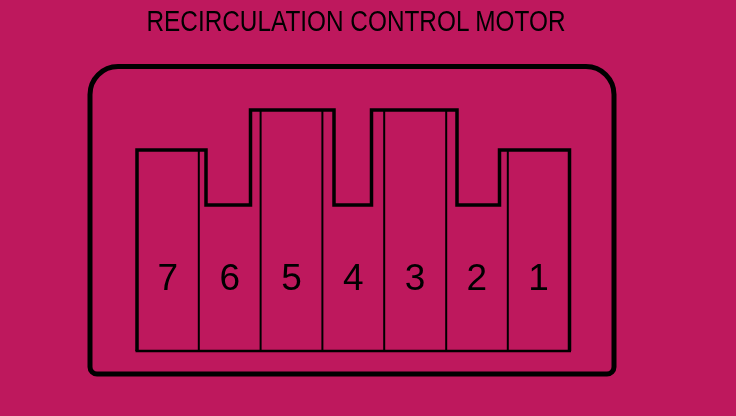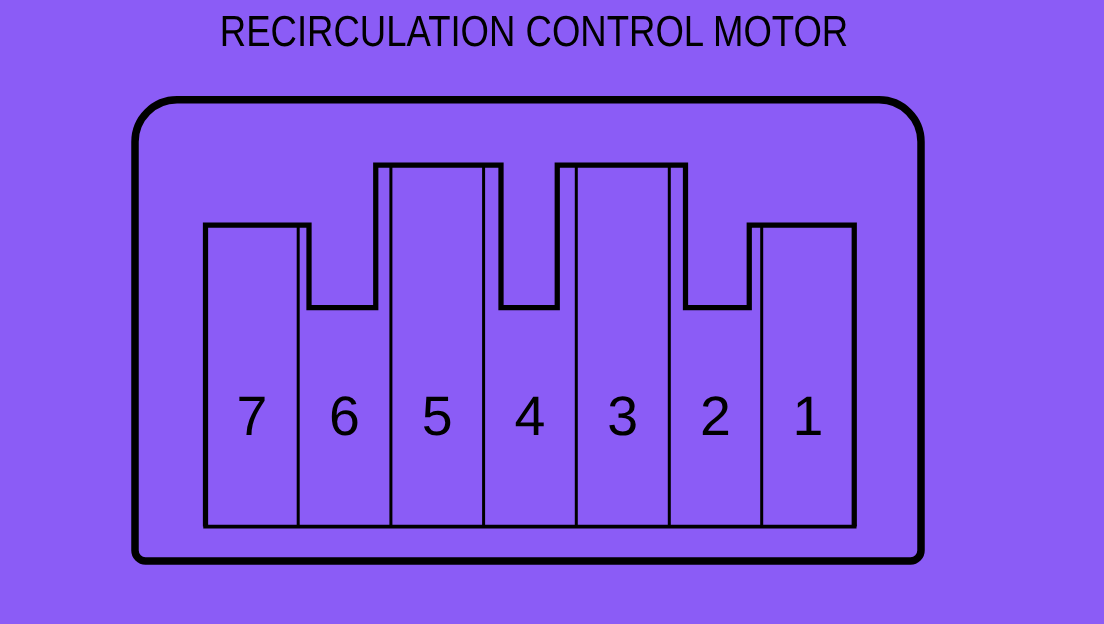--- a/index.html
+++ b/index.html
@@ -4,21 +4,21 @@
 <style>
   html, body {
     margin: 0;
     padding: 0;
     background: #ffffff;
   }
   .stage {
     position: relative;
     width: 736px;
     height: 416px;
-    background: #8b5cf6;
+    background: #be185d;
     overflow: hidden;
   }
   svg { display: block; }
   .title-text {
     font-family: "Liberation Sans", sans-serif;
     font-size: 29px;
     font-weight: normal;
     fill: #000000;
     text-anchor: middle;
   }

